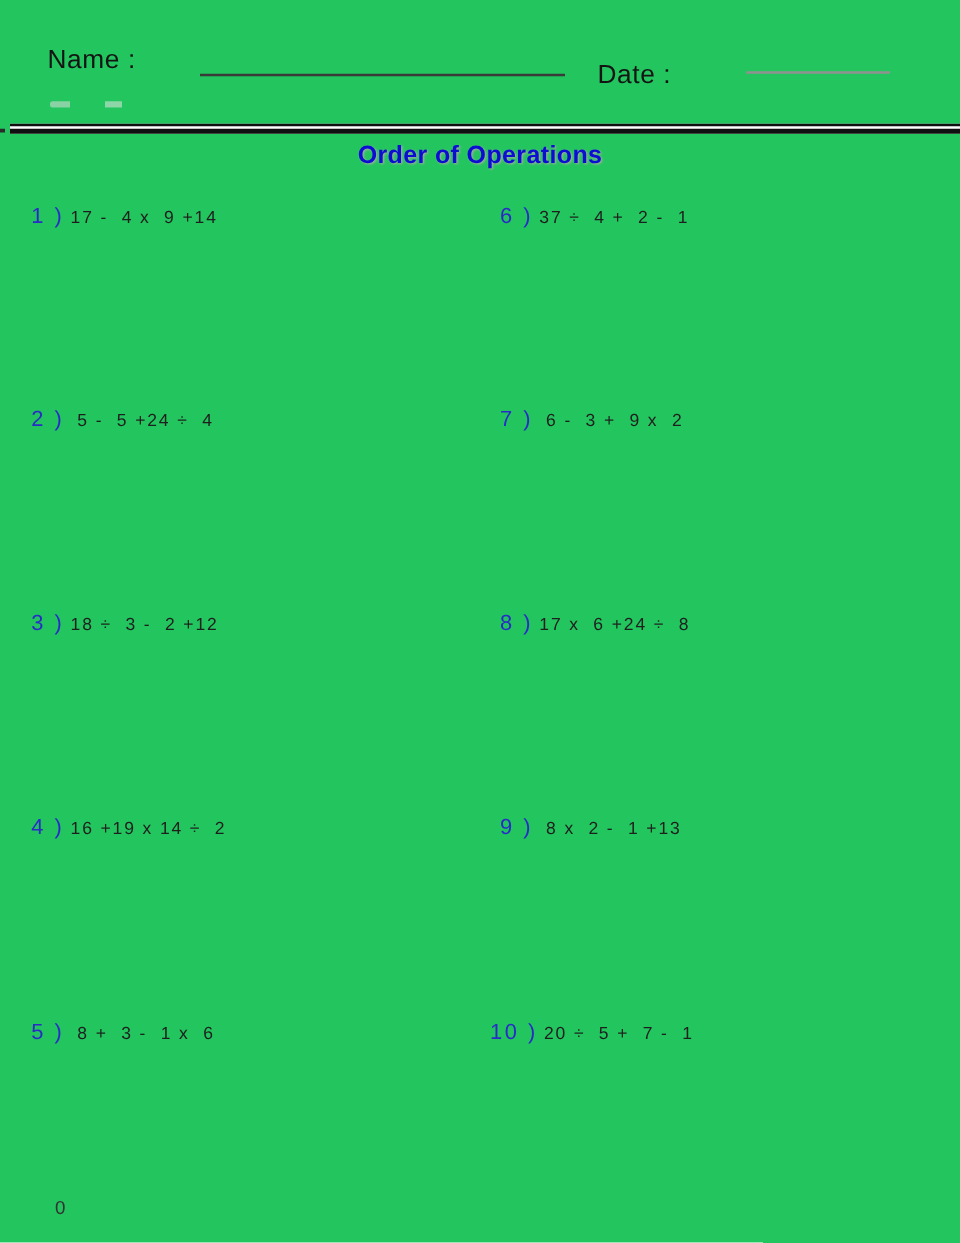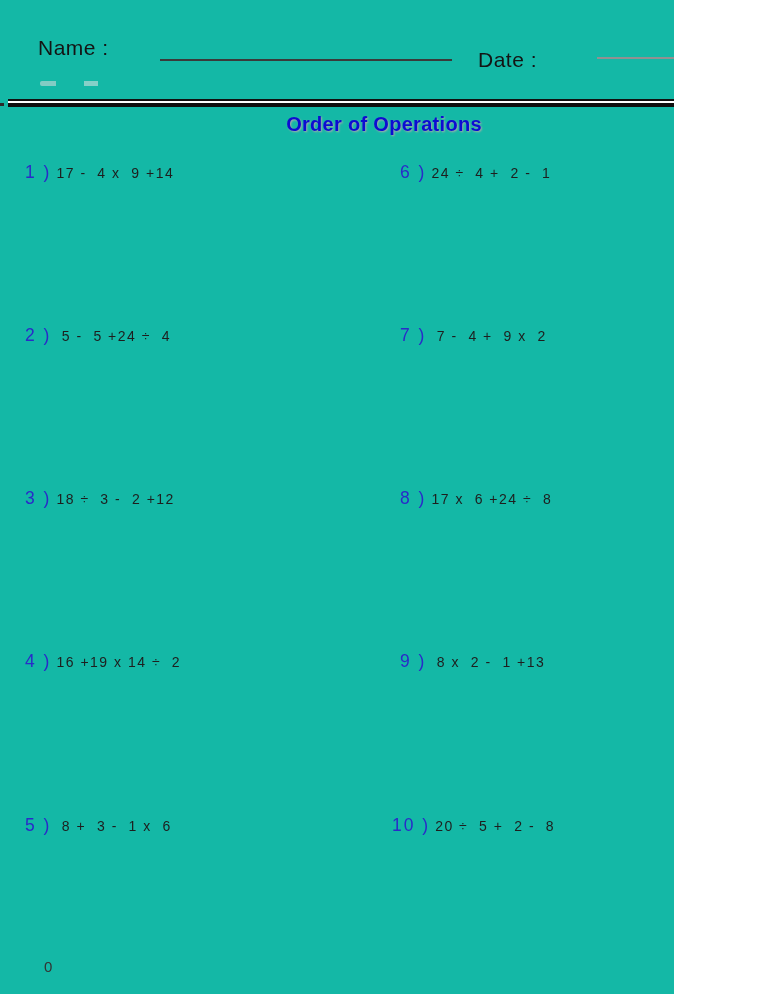--- a/index.html
+++ b/index.html
@@ -6,22 +6,22 @@
     --title-blue:#0c0cd2;
     --number-blue:#2a2ac9;
     --ink:#1e1e1e;
     --line-dark:#3a3a3a;
     --line-gray:#919191;
     --rule-black:#101010;
   }
   html,body{margin:0;padding:0;background:#ffffff;}
   .page{
     position:relative;
-    width:674px;height:994px;
-    background:#14b8a6;
+    width:768px;height:994px;
+    background:#22c55e;
     font-family:"Liberation Sans","DejaVu Sans",sans-serif;
     overflow:hidden;
   }
   .field-label{
     position:absolute;
     font-size:21px;
     color:#141414;
     letter-spacing:0.5px;
   }
   .name-label{left:38px;top:36px;}
@@ -124,34 +124,34 @@
     <span class="pnum">4 )</span>
     <span class="pexpr">16 +19 x 14 ÷  2</span>
   </div>
   <div class="problem col-left row-5">
     <span class="pnum">5 )</span>
     <span class="pexpr"> 8 +  3 -  1 x  6</span>
   </div>
 
   <div class="problem col-right row-1">
     <span class="pnum">6 )</span>
-    <span class="pexpr">24 ÷  4 +  2 -  1</span>
+    <span class="pexpr">37 ÷  4 +  2 -  1</span>
   </div>
   <div class="problem col-right row-2">
     <span class="pnum">7 )</span>
-    <span class="pexpr"> 7 -  4 +  9 x  2</span>
+    <span class="pexpr"> 6 -  3 +  9 x  2</span>
   </div>
   <div class="problem col-right row-3">
     <span class="pnum">8 )</span>
     <span class="pexpr">17 x  6 +24 ÷  8</span>
   </div>
   <div class="problem col-right row-4">
     <span class="pnum">9 )</span>
     <span class="pexpr"> 8 x  2 -  1 +13</span>
   </div>
   <div class="problem col-right row-5 p10">
     <span class="pnum">10 )</span>
-    <span class="pexpr">20 ÷  5 +  2 -  8</span>
+    <span class="pexpr">20 ÷  5 +  7 -  1</span>
   </div>
 
   <div class="footer-num">0</div>
 
 </div>
 
 </body></html>

